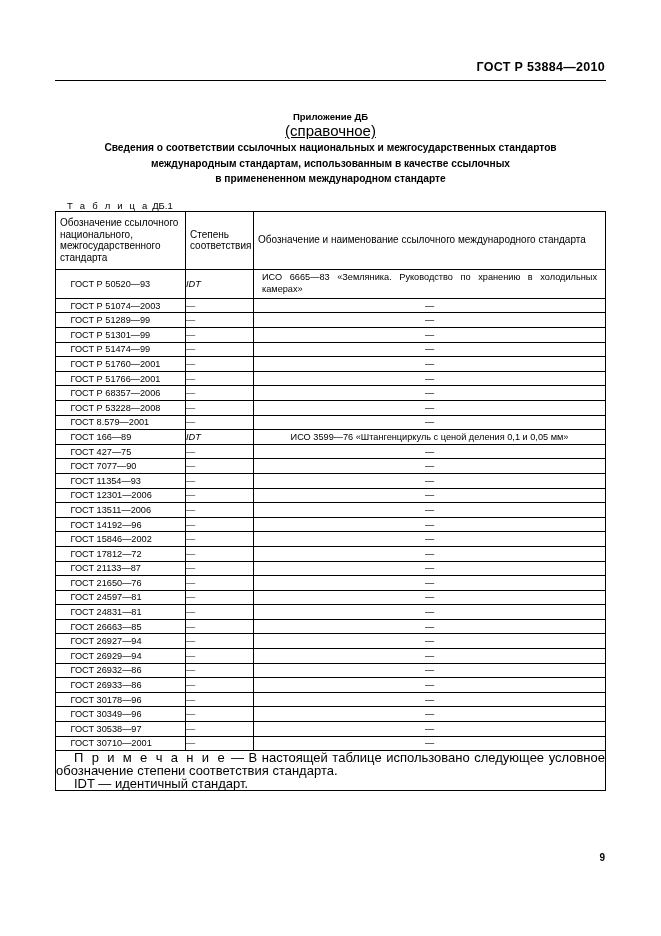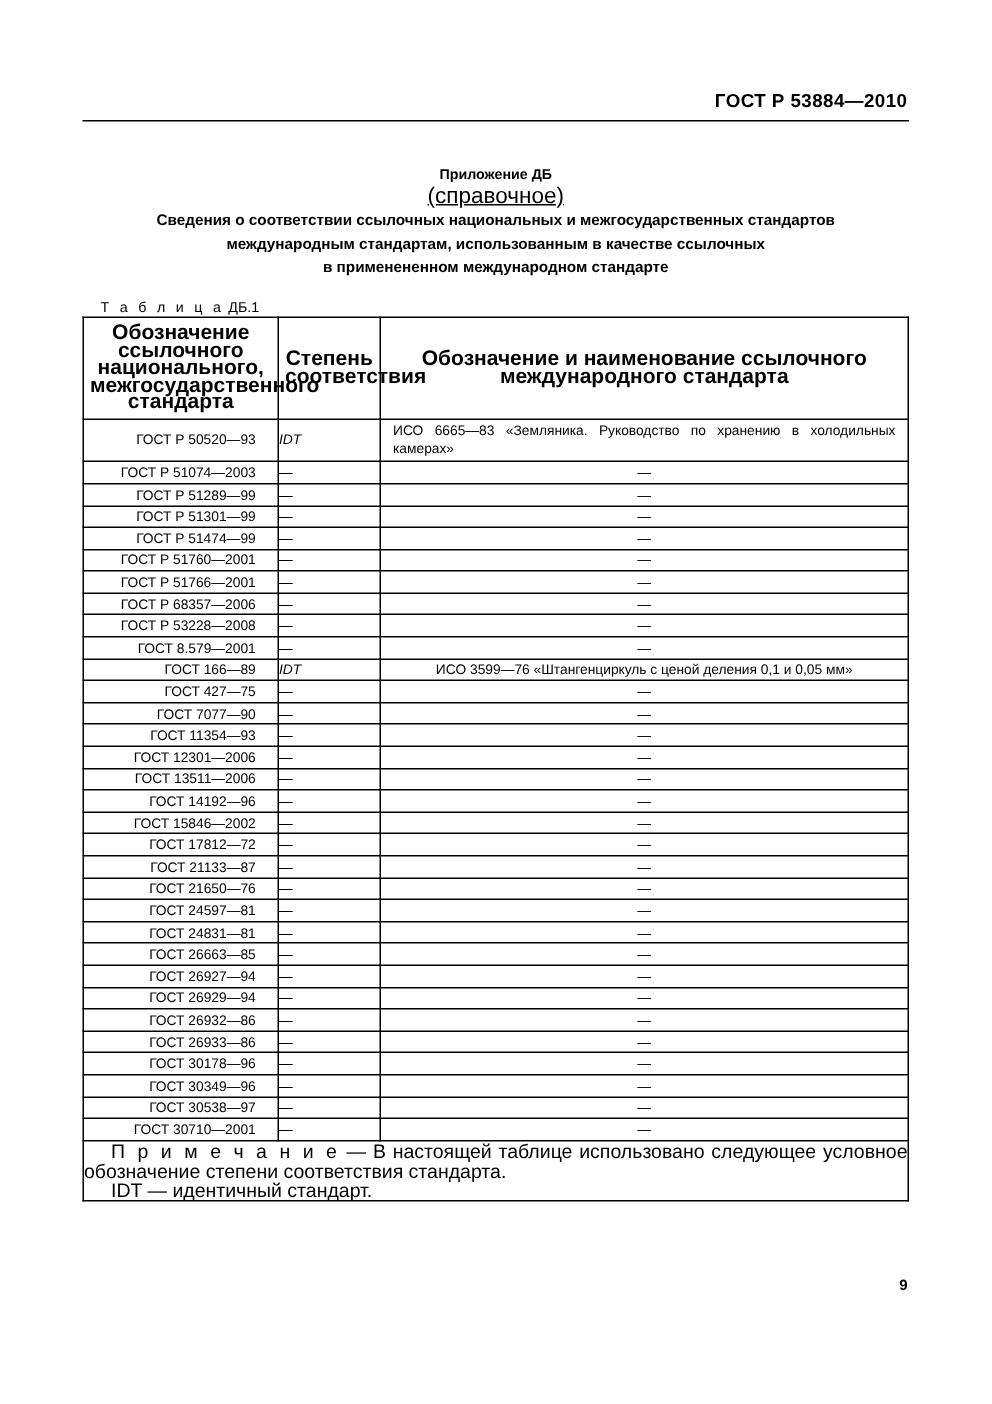--- a/index.html
+++ b/index.html
@@ -90,37 +90,37 @@
   .ref-table col.c1 { width: 130px; }
   .ref-table col.c2 { width: 68px; }
   .ref-table col.c3 { width: 352px; }
 
   .ref-table td, .ref-table th {
     border: 1px solid #000;
     padding: 0;
     vertical-align: middle;
   }
   .ref-table thead th {
-    font-weight: bold;
-    font-size: 14px;
+    font-weight: normal;
+    font-size: 10px;
     line-height: 11.5px;
-    text-align: center;
+    text-align: left;
     padding: 4px 4px 5px 4px;
     height: 48px;
   }
   .cell-std {
     text-align: center;
     height: 13.6px;
     padding: 0 2px;
     white-space: nowrap;
   }
   .cell-std .lbl {
     display: inline-block;
     width: 100px;
-    text-align: right;
+    text-align: left;
   }
   .cell-deg {
     height: 13.6px;
     font-style: italic;
   }
   .cell-intl {
     text-align: center;
     height: 13.6px;
     padding: 0 6px;
   }

